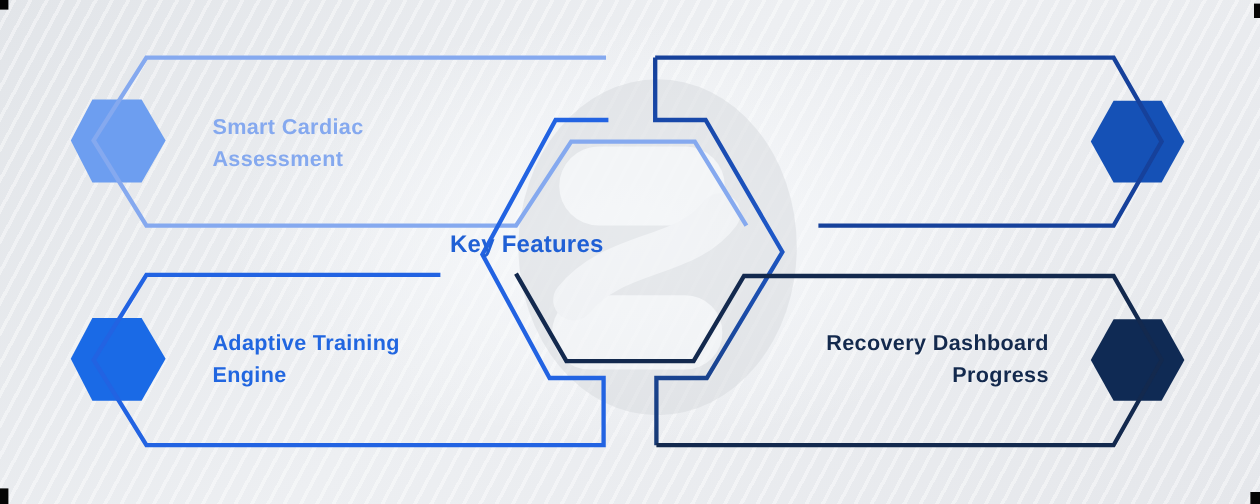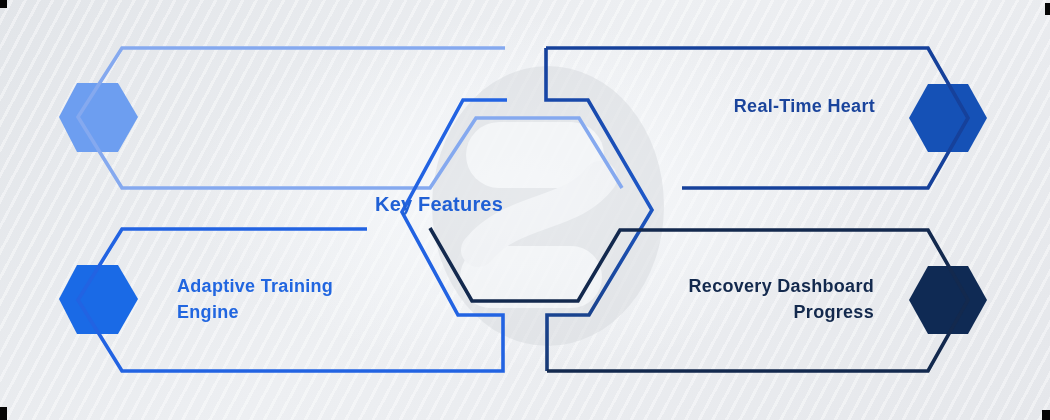--- a/index.html
+++ b/index.html
@@ -76,22 +76,25 @@
 
     <g fill="none" stroke-width="3.6">
       <path d="M505,48 H122 L78,117 L122,188 H430 L476,118 H579 L622,188" stroke="#85a9ef"></path>
       <path d="M367,229 H122 L78,300 L122,371 H503 V315 H458 L402,212 L463,100 H507" stroke="#2263e2"></path>
       <path d="M546,48 H928 L968,118 L928,188 H682" stroke="#16419b"></path>
       <path stroke="url(#gc)" d="M546,48 V100 H588 L652,210 L589,315 H547 V371"></path>
       <path d="M547,371 H928 L968,300 L928,230 H620 L578,301 H472 L430,228" stroke="#13294e"></path>
     </g>
   </svg>
 
+  <div class="fl tl">
+    <span>Smart Cardiac</span>
+    <span>Assessment</span>
+  </div>
   <div class="fl tr">
-    <span>Real-Time Heart</span>
   </div>
   <div class="fl bl">
     <span>Adaptive Training</span>
     <span>Engine</span>
   </div>
   <div class="fl br">
     <span>Recovery Dashboard</span>
     <span>Progress</span>
   </div>
 

